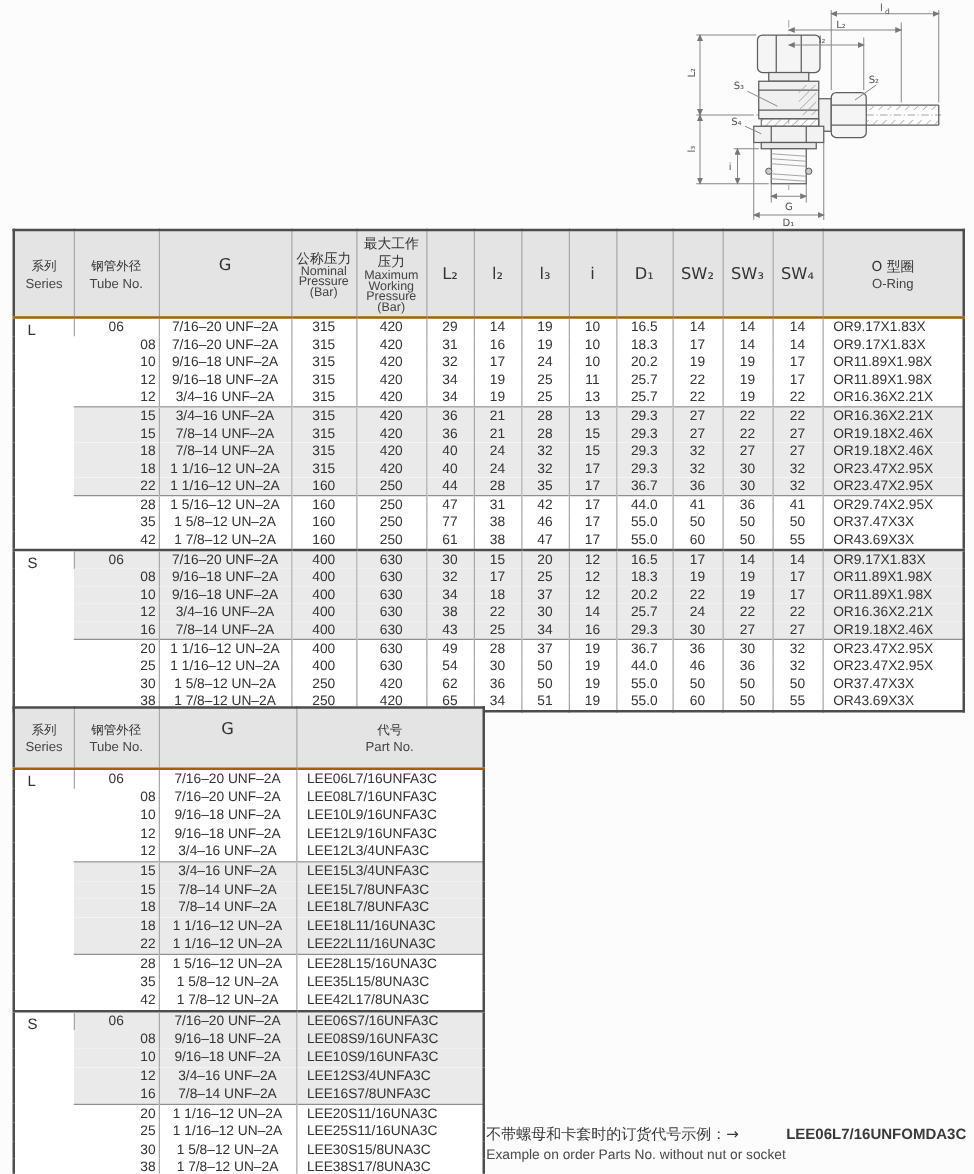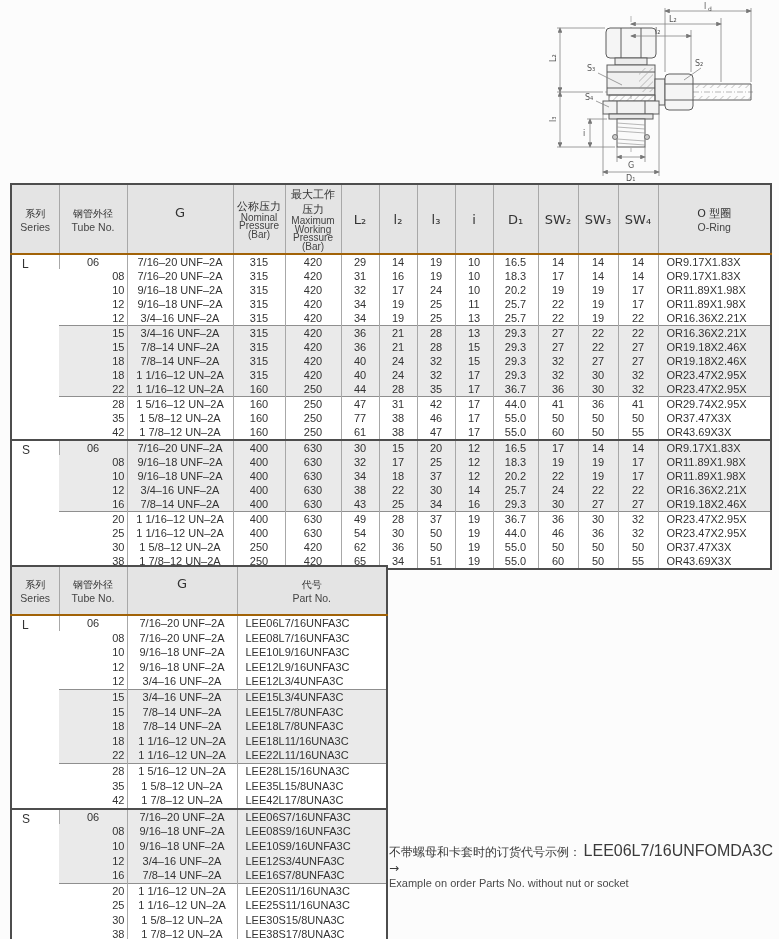--- a/index.html
+++ b/index.html
@@ -35,24 +35,24 @@
   #t2 td{height:14.6px;line-height:14.6px;}
   td:first-child{border-left:none;text-align:right;}
   td.left{text-align:left;padding-left:8px;}
   tr.shaded td{background:#eaeaea;}
   tr.shaded td.series-cell{background:#fff;}
   td.series-cell{background:#fff;vertical-align:top;text-align:left;
     padding:2px 0 0 10px;font-size:12px;}
   tr.gsep td{border-top:1px solid #8f8f8f;}
   tr.ssep td{border-top:2px solid #4d4d4d;}
   
-  .note{position:absolute;left:389px;top:842px;width:384px;}
+  .note{position:absolute;left:389px;top:899px;width:384px;}
   .note-line1{display:flex;justify-content:space-between;align-items:baseline;}
   .note-cn{font-size:12px;font-family:"DejaVu Sans",sans-serif;color:#3a3a3a;}
-  .note-code{font-size:16px;color:#3a3a3a;}
+  .note-code{font-size:12px;color:#3a3a3a;font-weight:bold;}
   .note-en{font-size:11px;color:#4a4a4a;margin-top:2px;}
 </style>
 </head>
 <body>
 
 <div>
 
   <svg class="drawing" viewBox="0 0 236 182" xmlns="http://www.w3.org/2000/svg">
     <defs>
       <pattern id="h" width="5" height="5" patternUnits="userSpaceOnUse" patternTransform="rotate(45)">

